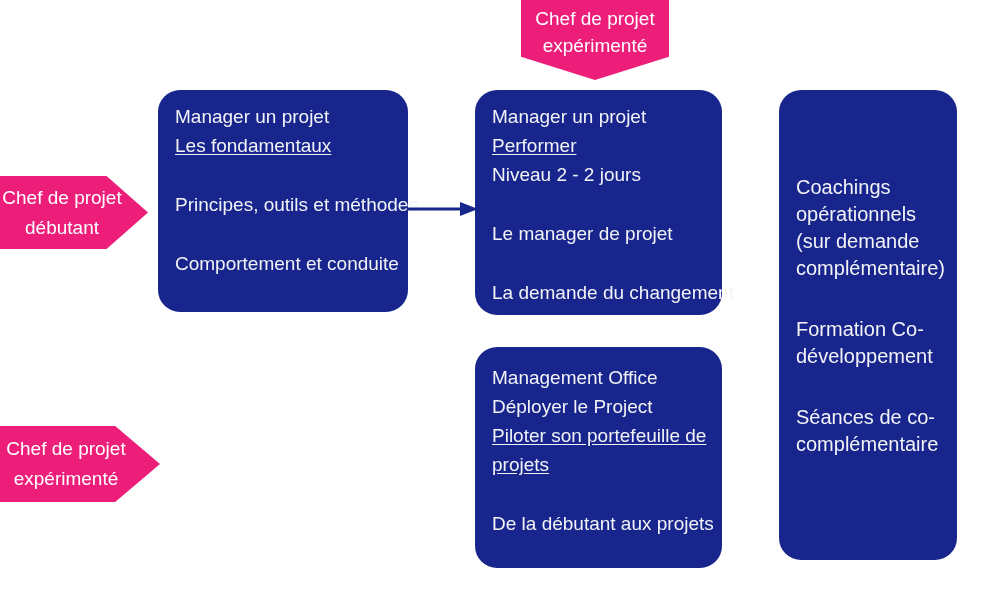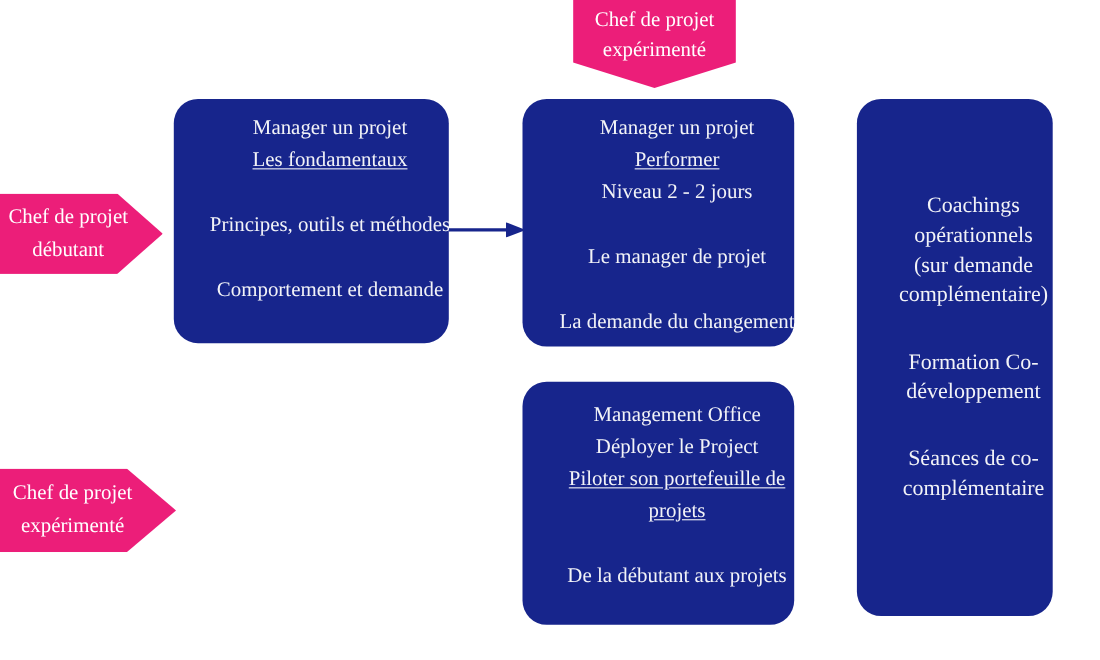--- a/index.html
+++ b/index.html
@@ -14,21 +14,20 @@
     overflow: hidden;
     font-family: "Liberation Sans", "DejaVu Sans", sans-serif;
     -webkit-font-smoothing: antialiased;
   }
 
   .canvas {
     position: absolute;
     inset: 0;
     width: 932px;
     height: 600px;
-    font-family: Liberation Serif, serif;
   }
 
   
   .banner-top {
     position: absolute;
     left: 521px;
     top: 0px;
     width: 148px;
     height: 80px;
     background: #EC1E79;
@@ -90,21 +89,20 @@
     position: absolute;
     background: #17258C;
     border-radius: 22px;
     box-sizing: border-box;
     display: flex;
     flex-direction: column;
     align-items: center;
     color: #F2F3F7;
   }
   .card .line {
-    text-align: center;
     font-size: 19px;
     line-height: 29px;
     width: 100%;
     white-space: pre-line;
     margin-left: 34px;
   }
   .card .line.u {
     text-decoration: underline;
     text-underline-offset: 2px;
   }
@@ -172,21 +170,21 @@
     <div class="arrow-text">Chef de projet
 expérimenté</div>
   </div>
 
   <div class="card" id="card-fundamentals">
     <div class="line">Manager un projet</div>
     <div class="line u">Les fondamentaux</div>
     <div class="gap-md"></div>
     <div class="line">Principes, outils et méthodes</div>
     <div class="gap-md"></div>
-    <div class="line">Comportement et demande</div>
+    <div class="line">Comportement et conduite</div>
   </div>
 
   <svg class="connector" viewBox="0 0 70 14">
     <line x1="0" y1="7" x2="56" y2="7" stroke="#17258C" stroke-width="3"></line>
     <polygon points="52,0 70,7 52,14" fill="#17258C"></polygon>
   </svg>
 
   <div class="card" id="card-performer">
     <div class="line">Manager un projet</div>
     <div class="line u">Performer </div>

